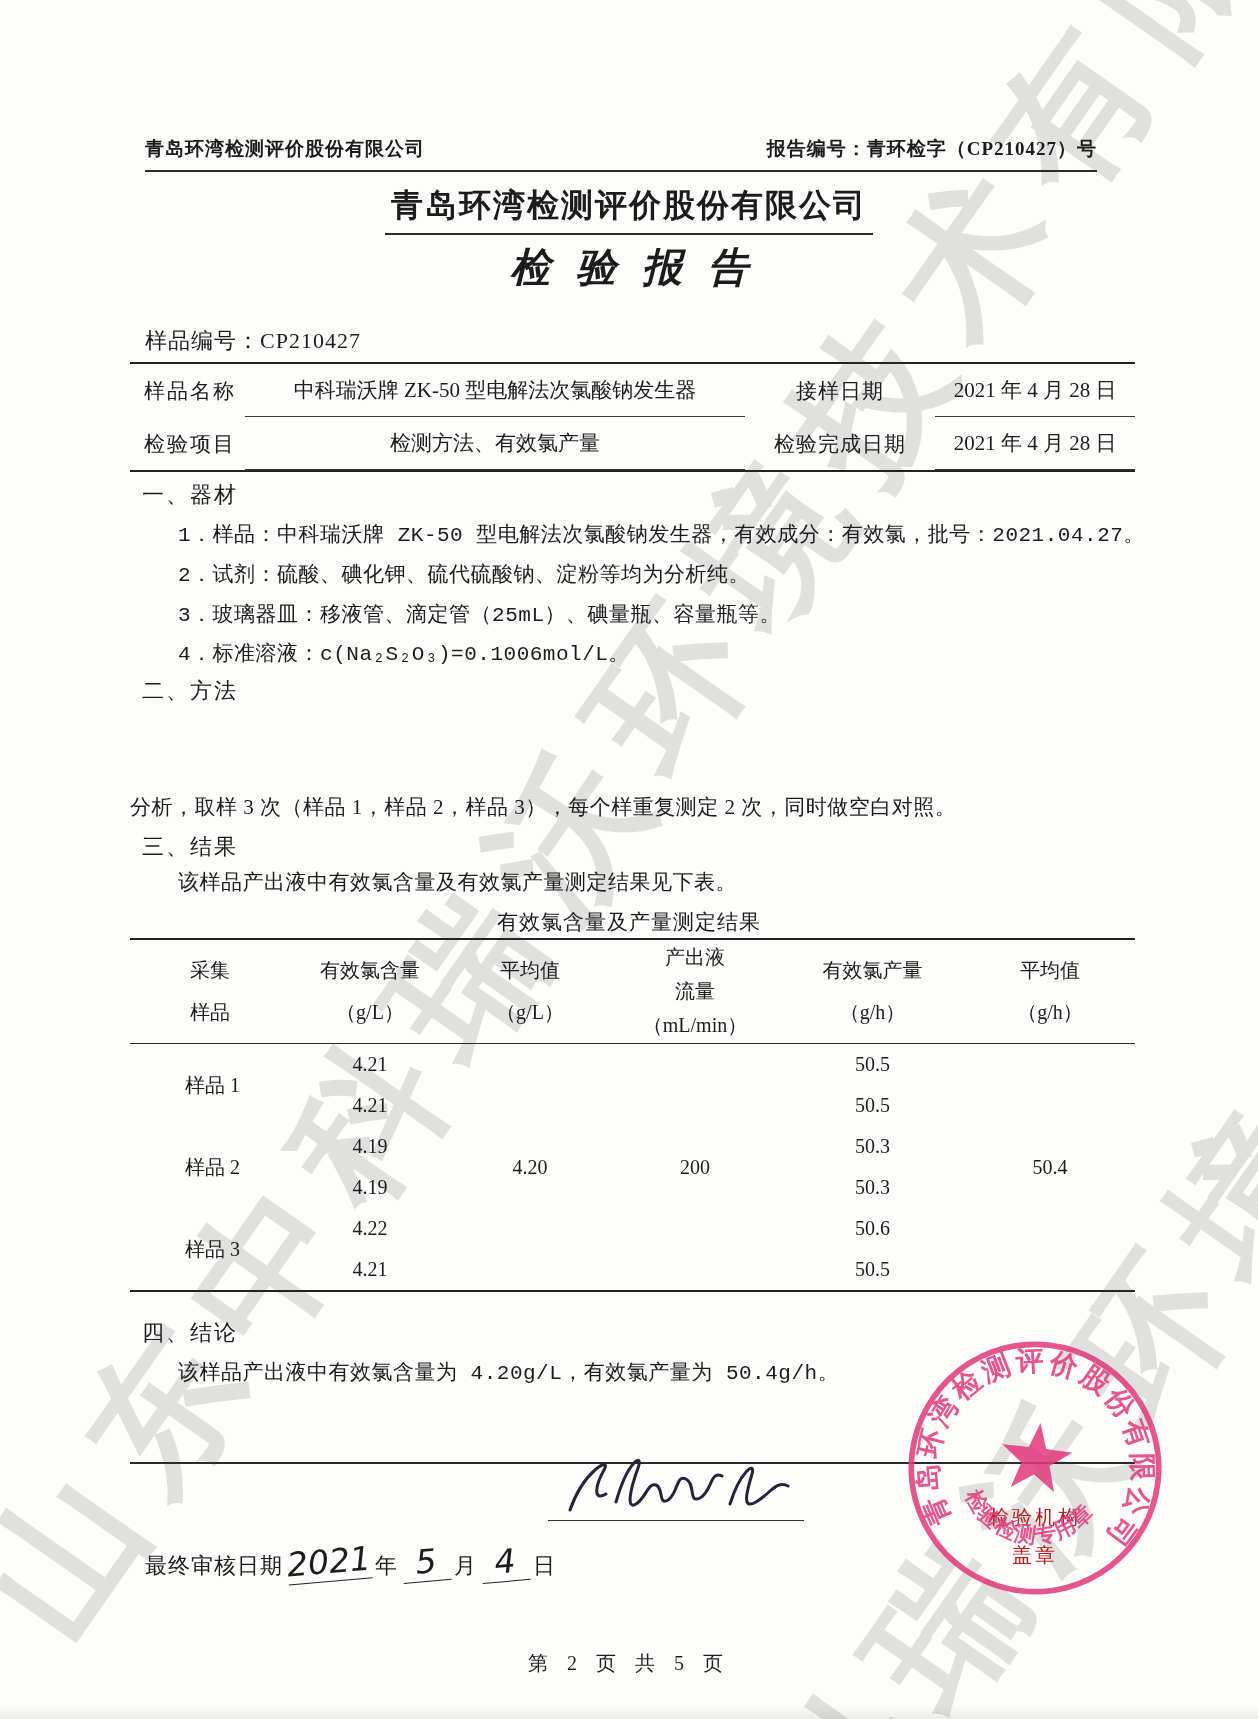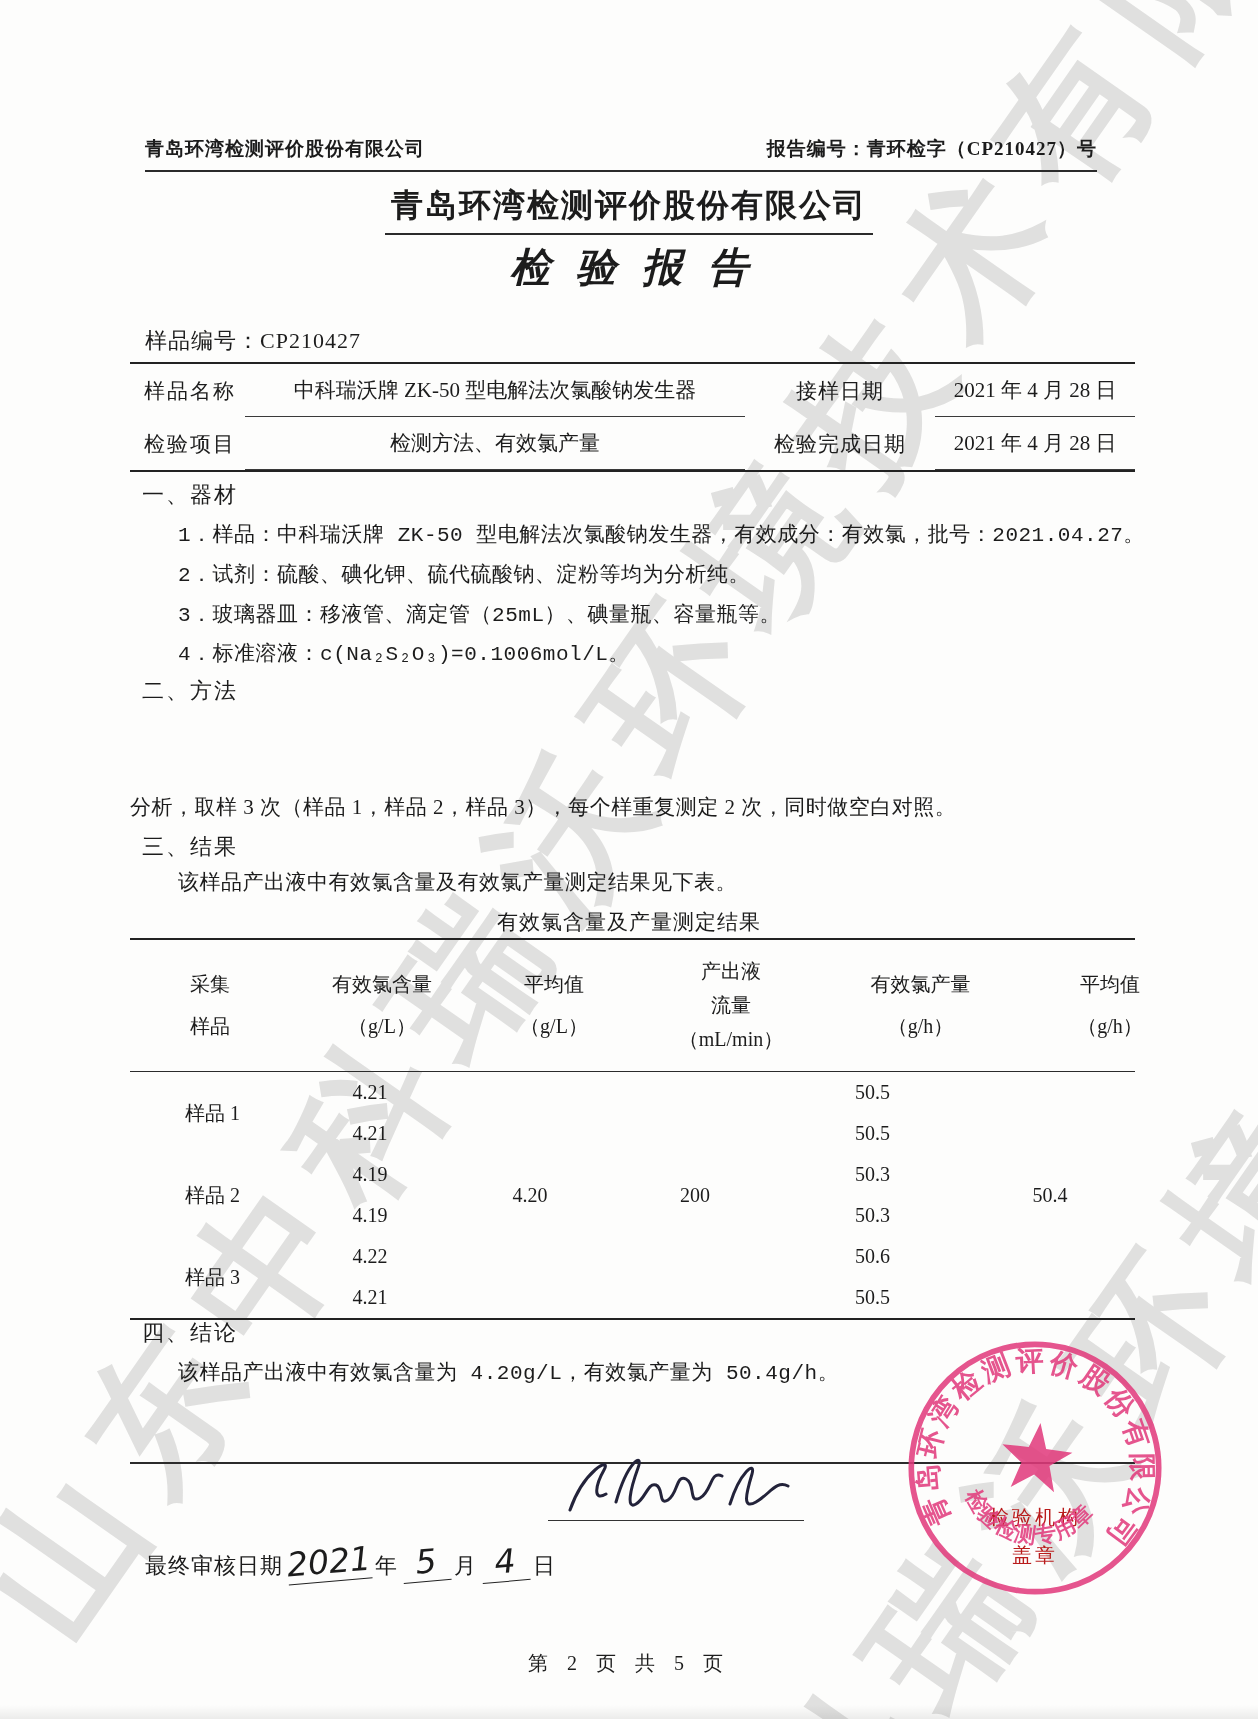--- a/index.html
+++ b/index.html
@@ -44,21 +44,21 @@
   .info-table .val, .info-table .val2 { border-bottom:1.5px solid #3a3a3a; }
   
   .sec-title { position:absolute; left:142px; font-size:22px; letter-spacing:2px; }
   .body-line { position:absolute; left:178px; font-size:21px; letter-spacing:0.5px; white-space:nowrap;font-family:Liberation Mono, monospace; }
   .body-cont { position:absolute; left:130px; font-size:21px; letter-spacing:0.5px; white-space:nowrap; }
   
   .rt-title { position:absolute; top:908px; left:0; width:100%; text-align:center; font-size:21px; letter-spacing:1px; }
   .rt { position:absolute; top:938px; left:130px; width:1005px; font-size:20px; }
   .rt-head {
     border-top:2.5px solid #222; border-bottom:1.8px solid #2b2b2b;
-    display:grid; grid-template-columns:160px 160px 160px 170px 185px 170px; height:134px;gap:12px;
+    display:grid; grid-template-columns:160px 160px 160px 170px 185px 170px; height:106px;
   }
   .rt-head .hc { display:flex; flex-direction:column; align-items:center; justify-content:center; gap:15px; }
   .rt-head .hc.triple { gap:7px; }
   .rt-body {
     display:grid; grid-template-columns:160px 160px 160px 170px 185px 170px;
     grid-template-rows:repeat(6,41px); border-bottom:2.5px solid #222;
   }
   .rt-body .c { display:flex; align-items:center; justify-content:center; }
   .rt-body .sample-lbl { justify-content:flex-start; padding-left:55px; }
   .span-all { grid-row:1 / 7; }

